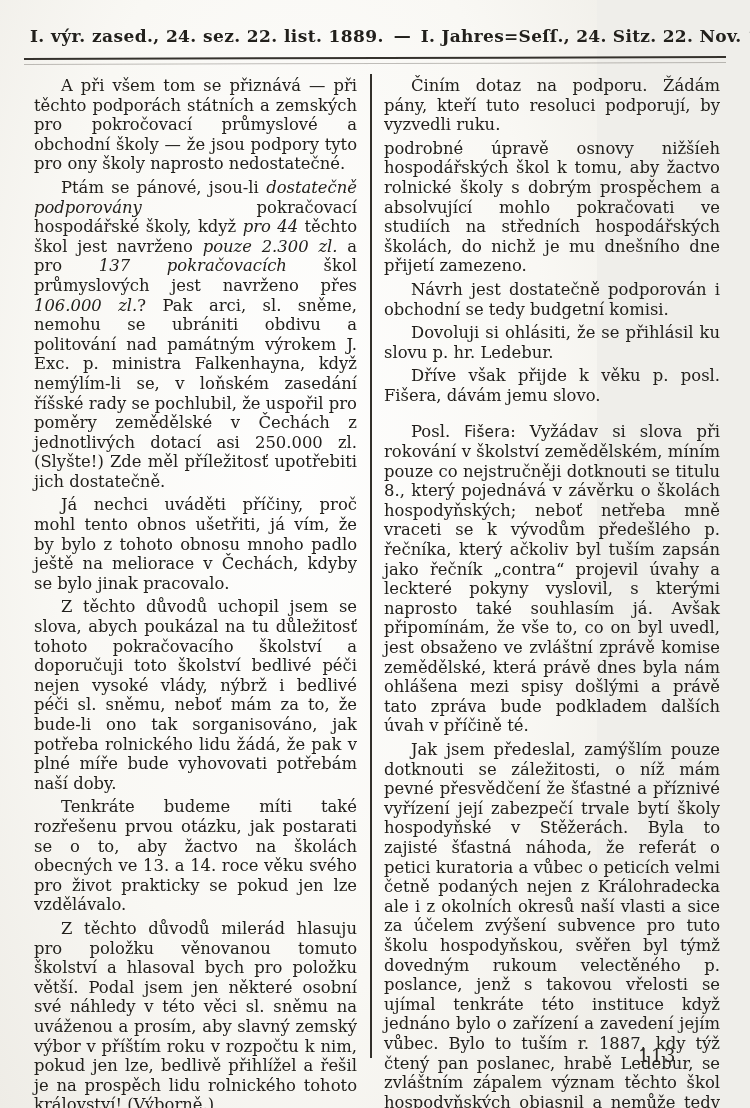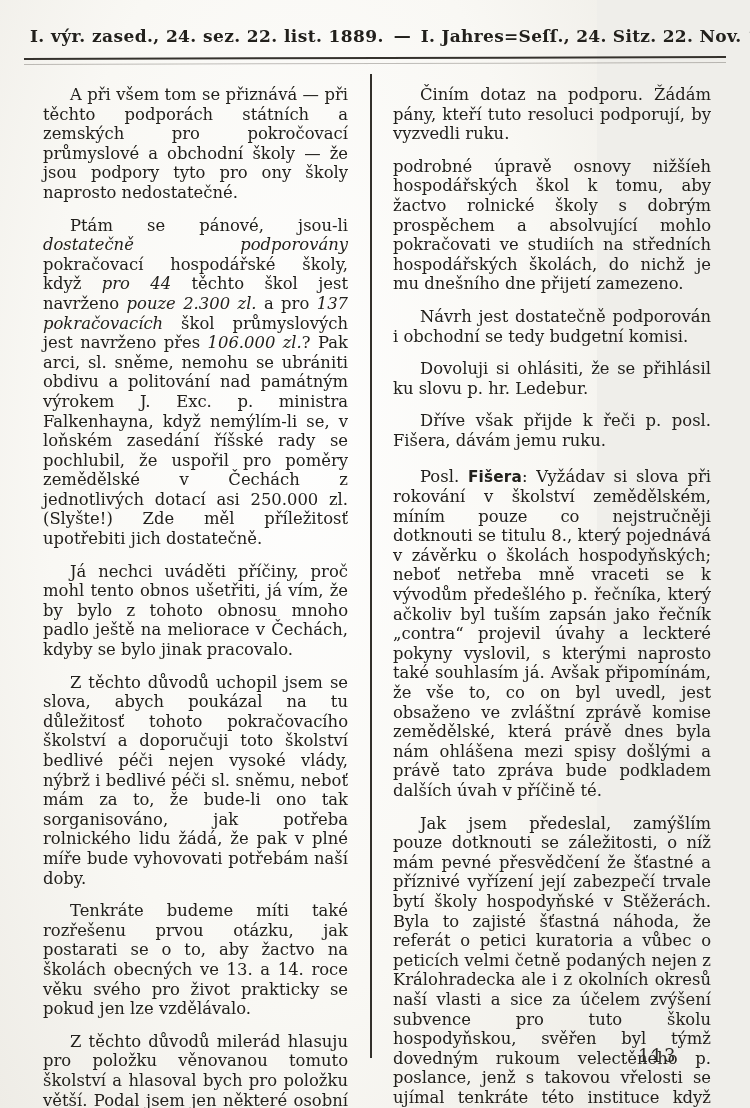--- a/index.html
+++ b/index.html
@@ -44,27 +44,27 @@
     text-align:justify;
   }
   .col-left{width:331px;}
   .col-right{width:344px;}
   .divider{
     width:2px;background:#33302b;
     margin:2px 8px 0 9px;
     height:984px;
     flex:none;
   }
-  p.para{margin:13px;padding:0;}
+  p.para{margin:4px;padding:0;}
   p.ind{text-indent:27px;}
   p.gap{margin-top:16px;}
   .it{font-style:italic;}
   .boldsans{
     font-family:"DejaVu Sans","Liberation Sans",sans-serif;
-    font-weight:700;font-size:0.93em;letter-spacing:0.2px;
+    font-weight:400;font-size:0.93em;letter-spacing:0.2px;
   }
   .sheet-number{
     position:absolute;top:1045px;left:638px;
     font-size:18px;letter-spacing:1.5px;color:#2a2824;
   }
 </style>
 </head>
 <body>
 
 <div class="page">
@@ -86,21 +86,21 @@
         <p class="para ind"><span>Z těchto důvodů uchopil jsem se slova, abych poukázal na tu důležitosť tohoto pokračovacího školství a doporučuji toto školství bedlivé péči nejen vysoké vlády, nýbrž i bedlivé péči sl. sněmu, neboť mám za to, že bude-li ono tak sorganisováno, jak potřeba rolnického lidu žádá, že pak v plné míře bude vyhovovati potřebám naší doby.</span></p>
         <p class="para ind"><span>Tenkráte budeme míti také rozřešenu prvou otázku, jak postarati se o to, aby žactvo na školách obecných ve 13. a 14. roce věku svého pro život prakticky se pokud jen lze vzdělávalo.</span></p>
         <p class="para ind"><span>Z těchto důvodů milerád hlasuju pro položku věnovanou tomuto školství a hlasoval bych pro položku větší. Podal jsem jen některé osobní své náhledy v této věci sl. sněmu na uváženou a prosím, aby slavný zemský výbor v příštím roku v rozpočtu k nim, pokud jen lze, bedlivě přihlížel a řešil je na prospěch lidu rolnického tohoto království! (Výborně.)</span></p>
       </div>
     <div class="divider"></div>
     <div class="col col-right">
         <p class="para ind"><span>Činím dotaz na podporu. Žádám pány, kteří tuto resoluci podporují, by vyzvedli ruku.</span></p>
         <p class="para"><span>podrobné úpravě osnovy nižšíeh hospodářských škol k tomu, aby žactvo rolnické školy s dobrým prospěchem a absolvující mohlo pokračovati ve studiích na středních hospodářských školách, do nichž je mu dnešního dne přijetí zamezeno.</span></p>
         <p class="para ind"><span>Návrh jest dostatečně podporován i obchodní se tedy budgetní komisi.</span></p>
         <p class="para ind"><span>Dovoluji si ohlásiti, že se přihlásil ku slovu p. hr. Ledebur.</span></p>
-        <p class="para ind"><span>Dříve však přijde k řeči p. posl. Fišera, dávám jemu ruku.</span></p>
+        <p class="para ind"><span>Dříve však přijde k věku p. posl. Fišera, dávám jemu slovo.</span></p>
         <p class="para ind gap"><span>Posl. </span><span class="boldsans">Fišera</span><span>: Vyžádav si slova při rokování v školství zemědělském, míním pouze co nejstručněji dotknouti se titulu 8., který pojednává v závěrku o školách hospodyňských; neboť netřeba mně vraceti se k vývodům předešlého p. řečníka, který ačkoliv byl tuším zapsán jako řečník „contra“ projevil úvahy a leckteré pokyny vyslovil, s kterými naprosto také souhlasím já. Avšak připomínám, že vše to, co on byl uvedl, jest obsaženo ve zvláštní zprávě komise zemědělské, která právě dnes byla nám ohlášena mezi spisy došlými a právě tato zpráva bude podkladem dalších úvah v příčině té.</span></p>
         <p class="para ind"><span>Jak jsem předeslal, zamýšlím pouze dotknouti se záležitosti, o níž mám pevné přesvědčení že šťastné a příznivé vyřízení její zabezpečí trvale bytí školy hospodyňské v Stěžerách. Byla to zajisté šťastná náhoda, že referát o petici kuratoria a vůbec o peticích velmi četně podaných nejen z Králohradecka ale i z okolních okresů naší vlasti a sice za účelem zvýšení subvence pro tuto školu hospodyňskou, svěřen byl týmž dovedným rukoum velectěného p. poslance, jenž s takovou vřelosti se ujímal tenkráte této instituce když jednáno bylo o zařízení a zavedení jejím vůbec. Bylo to tuším r. 1887, kdy týž čtený pan poslanec, hrabě Ledebur, se zvláštním zápalem význam těchto škol hospodyňských objasnil a nemůže tedy býti ani jinak a zajisté také všichni, jichž se týče, oprávněnou kojili se nadějí, že tentýž pán se stejnou ujme se vřelostí petice té čelící ku zvýšení subvence pro hospodyňskou školu v Stěžerách. Jisto, že</span></p>
       </div>
   </div>
 
   <div class="sheet-number">113</div>
 
 </div>
 
 </body></html>

